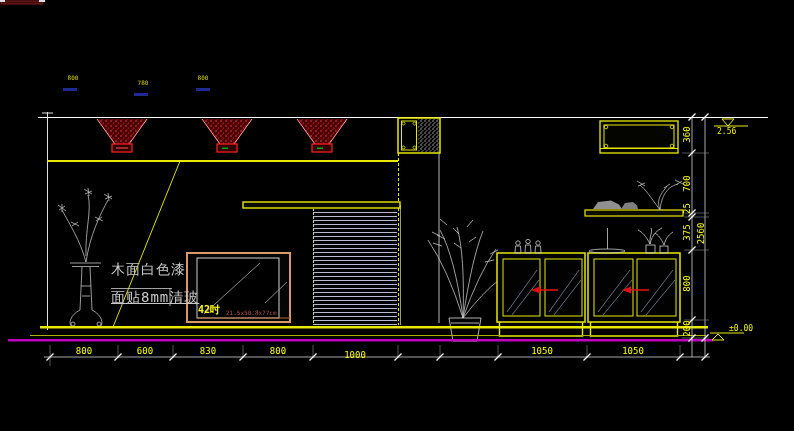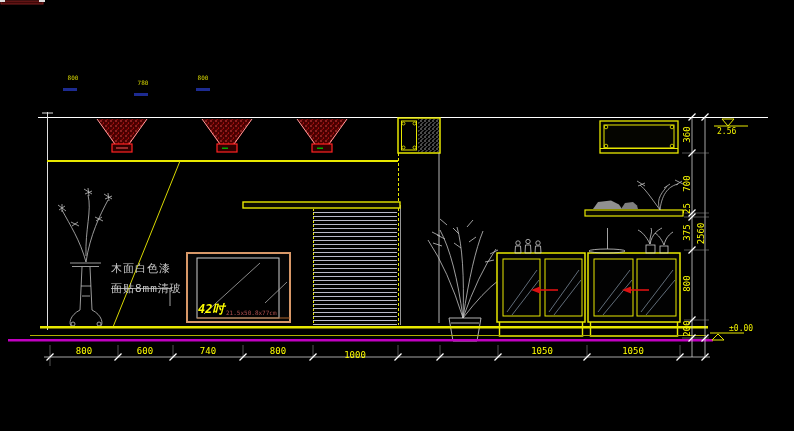--- a/index.html
+++ b/index.html
@@ -3,23 +3,23 @@
 <meta charset="utf-8">
 <style>
   html,body{margin:0;padding:0;background:#111;}
   #stage{position:relative;width:794px;height:431px;background:#000;overflow:hidden;
          font-family:"DejaVu Sans Mono", monospace;}
   .abs{position:absolute;}
   .lbl{position:absolute;color:#ffff00;font-size:9px;line-height:10px;text-align:center;white-space:nowrap;}
   .vlbl{position:absolute;color:#ffff00;font-size:9px;line-height:11px;width:40px;height:11px;text-align:center;
         transform:rotate(-90deg);transform-origin:center center;white-space:nowrap;}
   .tiny{position:absolute;color:#d6d600;font-size:6px;line-height:6px;width:22px;text-align:center;white-space:nowrap;}
-  .note{position:absolute;color:#c8c8c8;font-size:11px;line-height:10px;letter-spacing:1px;white-space:nowrap;}
+  .note{position:absolute;color:#c8c8c8;font-size:14px;line-height:10px;letter-spacing:1px;white-space:nowrap;}
   .lvl{position:absolute;color:#f0f000;font-size:8px;line-height:9px;white-space:nowrap;}
-  .tvlbl{position:absolute;color:#ffff00;font-size:12px;font-weight:bold;line-height:11px;white-space:nowrap;font-style:italic;}
+  .tvlbl{position:absolute;color:#ffff00;font-size:10px;font-weight:bold;line-height:11px;white-space:nowrap;}
   .tvspec{position:absolute;color:#b05050;font-size:6px;line-height:7px;white-space:nowrap;}
   .bluedash{position:absolute;background:#2233aa;opacity:.85;}
 </style>
 </head>
 <body>
 
 <div id="stage">
 
   <svg class="abs" width="794" height="431" viewBox="0 0 794 431">
     <defs>
@@ -298,28 +298,28 @@
   </svg>
 
   <div class="tiny" style="left:62px;top:75px;">800</div>
   <div class="tiny" style="left:132px;top:80px;">780</div>
   <div class="tiny" style="left:192px;top:75px;">800</div>
   <div class="bluedash" style="left:63px;top:88px;width:14px;height:3px;"></div>
   <div class="bluedash" style="left:134px;top:93px;width:14px;height:3px;"></div>
   <div class="bluedash" style="left:196px;top:88px;width:14px;height:3px;"></div>
 
   <div class="note" style="left:111px;top:264px;">木面白色漆</div>
-  <div class="note" style="left:111px;top:284px;">面贴8mm清玻</div>
+  <div class="note" style="left:111px;top:292px;text-decoration:underline;">面贴8mm清玻</div>
 
   <div class="tvlbl" style="left:198px;top:304px;">42吋</div>
   <div class="tvspec" style="left:226px;top:309px;">21.5x50.8x77cm</div>
 
   <div class="lbl" style="left:64px;top:346px;width:40px;">800</div>
   <div class="lbl" style="left:125px;top:346px;width:40px;text-align:center;">600</div>
-  <div class="lbl" style="left:188px;top:346px;width:40px;">740</div>
+  <div class="lbl" style="left:188px;top:346px;width:40px;">830</div>
   <div class="lbl" style="left:258px;top:346px;width:40px;">800</div>
   <div class="lbl" style="left:335px;top:350px;width:40px;">1000</div>
   <div class="lbl" style="left:522px;top:346px;width:40px;">1050</div>
   <div class="lbl" style="left:613px;top:346px;width:40px;">1050</div>
 
   <div class="vlbl" style="left:667px;top:129px;">360</div>
   <div class="vlbl" style="left:667px;top:178px;">700</div>
   <div class="vlbl" style="left:667px;top:203px;">25</div>
   <div class="vlbl" style="left:667px;top:227px;">375</div>
   <div class="vlbl" style="left:667px;top:278px;">800</div>

